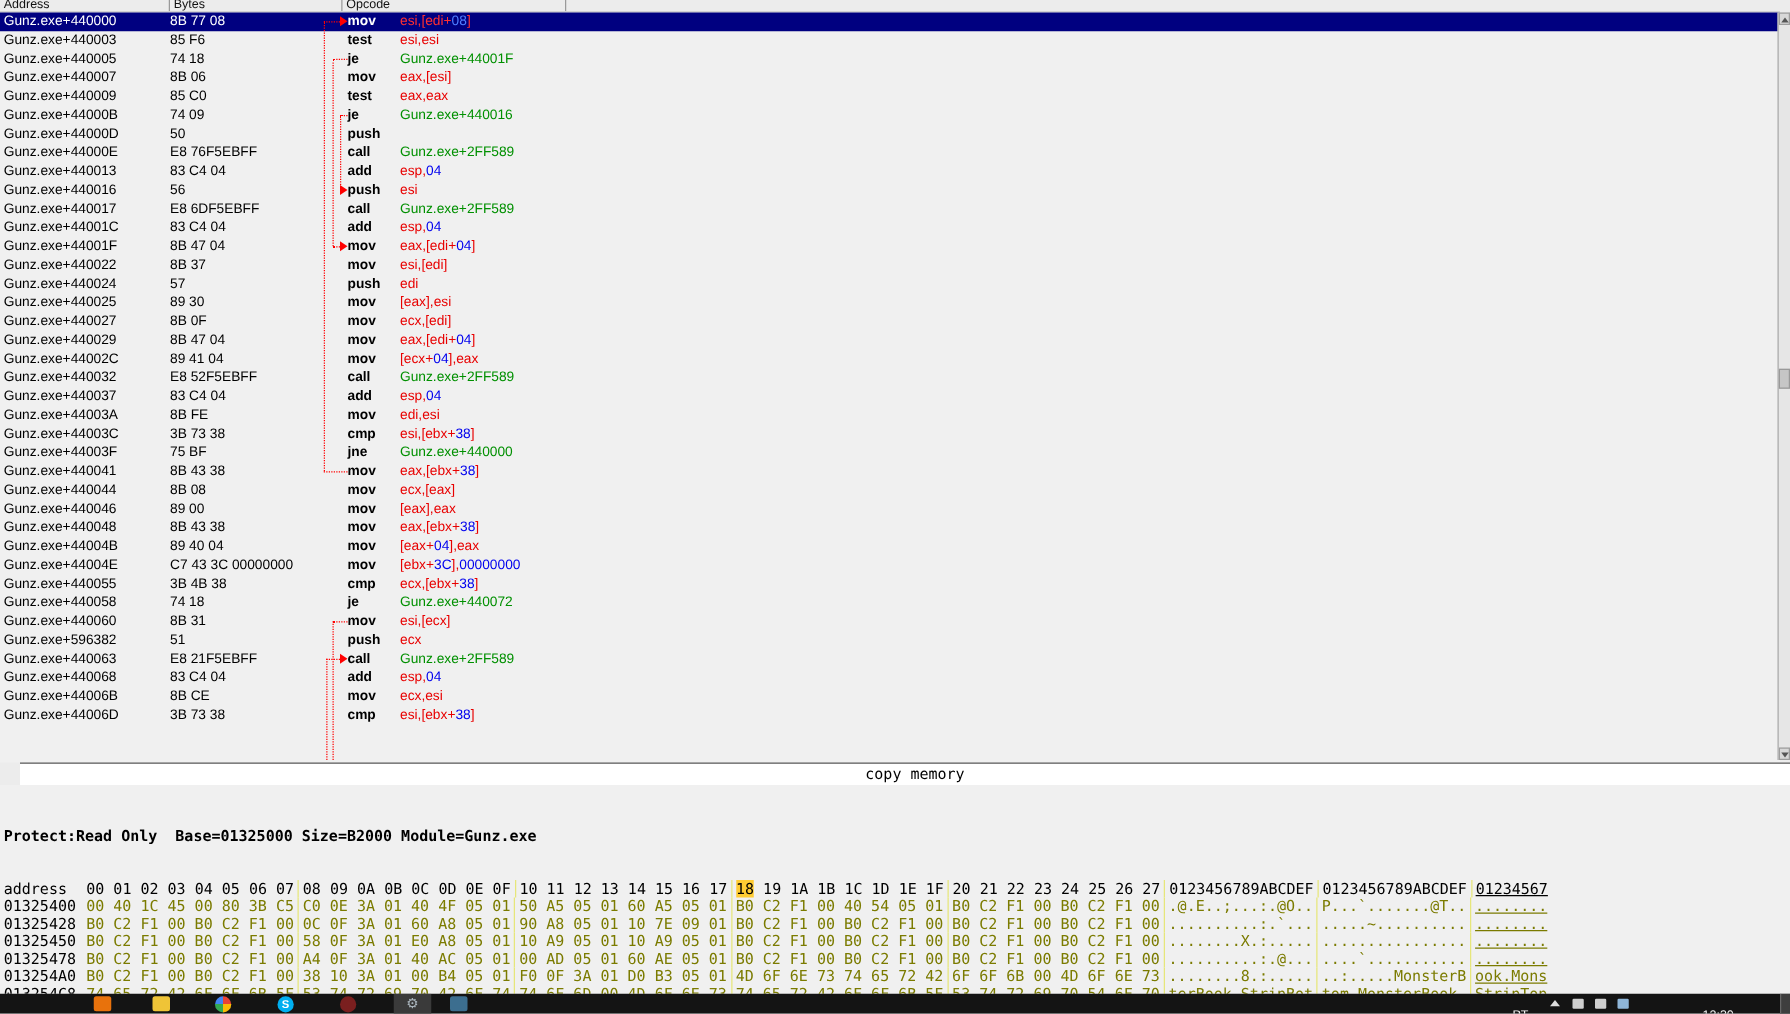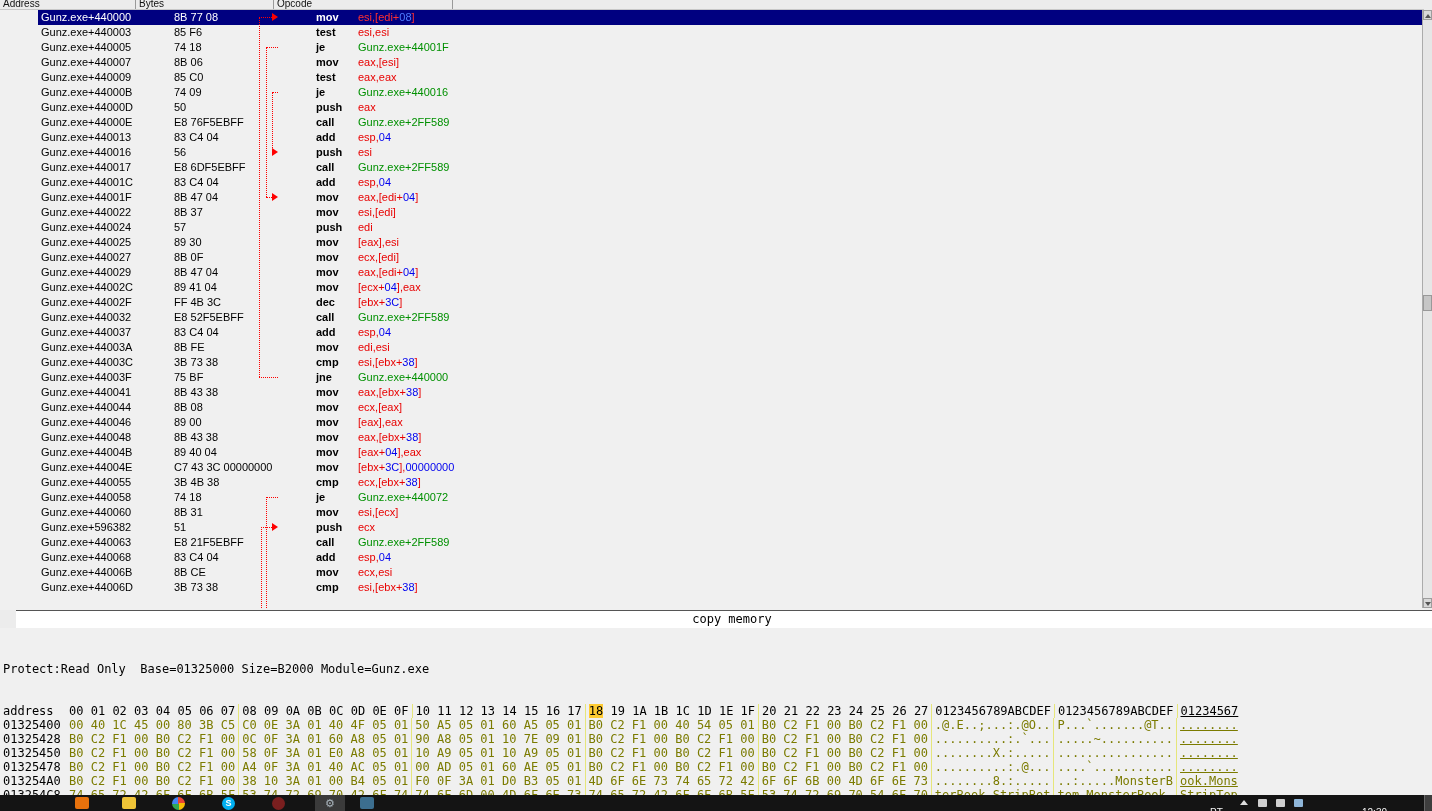--- a/index.html
+++ b/index.html
@@ -5,21 +5,21 @@
   html,body{margin:0;padding:0;}
   body{
     width:1432px;height:811px;position:relative;overflow:hidden;
     background:#ECECEC;font-family:"Liberation Sans",sans-serif;
   }
   
   #disasm{position:absolute;left:0;top:0;width:1424px;height:610px;background:#F0F0F0;}
   #disasm-header{position:relative;height:9px;border-bottom:1px solid #C8C8C8;background:#ECECEC;overflow:hidden;}
   .hcol{position:absolute;top:-2px;font-size:10px;color:#111;white-space:pre;}
   .vsep{position:absolute;top:0;width:1px;height:9px;background:#9a9a9a;}
-  #disasm-rows{position:relative;padding-left:38px;}
+  #disasm-rows{position:relative;}
   .drow{display:flex;align-items:center;height:15px;font-size:11px;line-height:15px;white-space:pre;color:#000;}
   .drow.sel{background:#000080;}
   .drow.sel .c-addr,.drow.sel .c-bytes,.drow.sel .c-mn{color:#FFFFFF;}
   .c-addr{width:136px;padding-left:3px;box-sizing:border-box;overflow:hidden;flex:none;}
   .c-bytes{width:113px;overflow:hidden;flex:none;}
   .c-gut{width:29px;flex:none;}
   .c-mn{width:42px;font-weight:700;flex:none;}
   .c-ops{flex:1;overflow:hidden;}
   .t-r{color:#E80000;}
   .t-n{color:#0000EE;}
@@ -38,21 +38,21 @@
   .sb-up{top:0;} .sb-up::after{top:3px;border-bottom:4px solid #555;}
   .sb-down{bottom:0;} .sb-down::after{top:3px;border-top:4px solid #555;}
   .sb-thumb{position:absolute;left:0;top:285px;width:9px;height:16px;background:#C6C6C6;border:1px solid #999;box-sizing:border-box;}
   
   #copybar{position:absolute;left:16px;top:610px;width:1432px;height:32px;background:#FFFFFF;
     border-top:1px solid #555;border-bottom:1px solid #555;box-sizing:border-box;
     text-align:center;font-family:"DejaVu Sans Mono",monospace;font-size:12px;line-height:16px;color:#000;}
   
   #hex{position:absolute;left:0;top:628px;width:1432px;height:167px;background:#F0F0F0;overflow:hidden;
     font-family:"DejaVu Sans Mono",monospace;font-size:12px;line-height:14px;white-space:pre;}
-  #hex-info{padding:6px 0 0 3px;height:14px;color:#000;}
+  #hex-info{padding:6px 0 0 3px;height:14px;color:#000;font-weight:bold;}
   .hrow{display:flex;height:14px;}
   .h-addr{width:66px;padding-left:3px;box-sizing:border-box;color:#000;flex:none;overflow:hidden;}
   .h-grp{padding:0 3px;border-right:1px solid #E6E67A;color:#7B7B00;flex:none;}
   .h-asc{padding:0 3px;border-right:1px solid #E6E67A;color:#7B7B00;flex:none;}
   .h-asc.nob{border-right:none;text-decoration:underline;}
   .hrow.hhead .h-grp,.hrow.hhead .h-asc,.hrow.hhead .h-addr{color:#000;}
   .hl{background:#FFCC33;color:#000;}
   
   #taskbar{position:absolute;left:0;top:795px;width:1432px;height:16px;background:#141414;overflow:hidden;color:#EEE;}
   .tb-icon{position:absolute;top:2px;width:14px;height:12px;border-radius:2px;}
@@ -77,34 +77,33 @@
     <i class="vsep" style="left:273px"></i>
     <i class="vsep" style="left:452px"></i>
   </div>
   <div id="disasm-rows">
       <div class="drow sel"><span class="c-addr">Gunz.exe+440000</span><span class="c-bytes">8B 77 08</span><span class="c-gut"></span><span class="c-mn">mov</span><span class="c-ops"><span class="t-r">esi,[edi+</span><span class="t-n">08</span><span class="t-r">]</span></span></div>
       <div class="drow"><span class="c-addr">Gunz.exe+440003</span><span class="c-bytes">85 F6</span><span class="c-gut"></span><span class="c-mn">test</span><span class="c-ops"><span class="t-r">esi,esi</span></span></div>
       <div class="drow"><span class="c-addr">Gunz.exe+440005</span><span class="c-bytes">74 18</span><span class="c-gut"></span><span class="c-mn">je</span><span class="c-ops"><span class="t-g">Gunz.exe+44001F</span></span></div>
       <div class="drow"><span class="c-addr">Gunz.exe+440007</span><span class="c-bytes">8B 06</span><span class="c-gut"></span><span class="c-mn">mov</span><span class="c-ops"><span class="t-r">eax,[esi]</span></span></div>
       <div class="drow"><span class="c-addr">Gunz.exe+440009</span><span class="c-bytes">85 C0</span><span class="c-gut"></span><span class="c-mn">test</span><span class="c-ops"><span class="t-r">eax,eax</span></span></div>
       <div class="drow"><span class="c-addr">Gunz.exe+44000B</span><span class="c-bytes">74 09</span><span class="c-gut"></span><span class="c-mn">je</span><span class="c-ops"><span class="t-g">Gunz.exe+440016</span></span></div>
-      <div class="drow"><span class="c-addr">Gunz.exe+44000D</span><span class="c-bytes">50</span><span class="c-gut"></span><span class="c-mn">push</span><span class="c-ops"><span class="t-r">eax</span></span></div>
+      <div class="drow"><span class="c-addr">Gunz.exe+44000D</span><span class="c-bytes">50</span><span class="c-gut"></span><span class="c-mn">push</span></div>
       <div class="drow"><span class="c-addr">Gunz.exe+44000E</span><span class="c-bytes">E8 76F5EBFF</span><span class="c-gut"></span><span class="c-mn">call</span><span class="c-ops"><span class="t-g">Gunz.exe+2FF589</span></span></div>
       <div class="drow"><span class="c-addr">Gunz.exe+440013</span><span class="c-bytes">83 C4 04</span><span class="c-gut"></span><span class="c-mn">add</span><span class="c-ops"><span class="t-r">esp,</span><span class="t-n">04</span></span></div>
       <div class="drow"><span class="c-addr">Gunz.exe+440016</span><span class="c-bytes">56</span><span class="c-gut"></span><span class="c-mn">push</span><span class="c-ops"><span class="t-r">esi</span></span></div>
       <div class="drow"><span class="c-addr">Gunz.exe+440017</span><span class="c-bytes">E8 6DF5EBFF</span><span class="c-gut"></span><span class="c-mn">call</span><span class="c-ops"><span class="t-g">Gunz.exe+2FF589</span></span></div>
       <div class="drow"><span class="c-addr">Gunz.exe+44001C</span><span class="c-bytes">83 C4 04</span><span class="c-gut"></span><span class="c-mn">add</span><span class="c-ops"><span class="t-r">esp,</span><span class="t-n">04</span></span></div>
       <div class="drow"><span class="c-addr">Gunz.exe+44001F</span><span class="c-bytes">8B 47 04</span><span class="c-gut"></span><span class="c-mn">mov</span><span class="c-ops"><span class="t-r">eax,[edi+</span><span class="t-n">04</span><span class="t-r">]</span></span></div>
       <div class="drow"><span class="c-addr">Gunz.exe+440022</span><span class="c-bytes">8B 37</span><span class="c-gut"></span><span class="c-mn">mov</span><span class="c-ops"><span class="t-r">esi,[edi]</span></span></div>
       <div class="drow"><span class="c-addr">Gunz.exe+440024</span><span class="c-bytes">57</span><span class="c-gut"></span><span class="c-mn">push</span><span class="c-ops"><span class="t-r">edi</span></span></div>
       <div class="drow"><span class="c-addr">Gunz.exe+440025</span><span class="c-bytes">89 30</span><span class="c-gut"></span><span class="c-mn">mov</span><span class="c-ops"><span class="t-r">[eax],esi</span></span></div>
       <div class="drow"><span class="c-addr">Gunz.exe+440027</span><span class="c-bytes">8B 0F</span><span class="c-gut"></span><span class="c-mn">mov</span><span class="c-ops"><span class="t-r">ecx,[edi]</span></span></div>
       <div class="drow"><span class="c-addr">Gunz.exe+440029</span><span class="c-bytes">8B 47 04</span><span class="c-gut"></span><span class="c-mn">mov</span><span class="c-ops"><span class="t-r">eax,[edi+</span><span class="t-n">04</span><span class="t-r">]</span></span></div>
       <div class="drow"><span class="c-addr">Gunz.exe+44002C</span><span class="c-bytes">89 41 04</span><span class="c-gut"></span><span class="c-mn">mov</span><span class="c-ops"><span class="t-r">[ecx+</span><span class="t-n">04</span><span class="t-r">],eax</span></span></div>
-      <div class="drow"><span class="c-addr">Gunz.exe+44002F</span><span class="c-bytes">FF 4B 3C</span><span class="c-gut"></span><span class="c-mn">dec</span><span class="c-ops"><span class="t-r">[ebx+</span><span class="t-n">3C</span><span class="t-r">]</span></span></div>
       <div class="drow"><span class="c-addr">Gunz.exe+440032</span><span class="c-bytes">E8 52F5EBFF</span><span class="c-gut"></span><span class="c-mn">call</span><span class="c-ops"><span class="t-g">Gunz.exe+2FF589</span></span></div>
       <div class="drow"><span class="c-addr">Gunz.exe+440037</span><span class="c-bytes">83 C4 04</span><span class="c-gut"></span><span class="c-mn">add</span><span class="c-ops"><span class="t-r">esp,</span><span class="t-n">04</span></span></div>
       <div class="drow"><span class="c-addr">Gunz.exe+44003A</span><span class="c-bytes">8B FE</span><span class="c-gut"></span><span class="c-mn">mov</span><span class="c-ops"><span class="t-r">edi,esi</span></span></div>
       <div class="drow"><span class="c-addr">Gunz.exe+44003C</span><span class="c-bytes">3B 73 38</span><span class="c-gut"></span><span class="c-mn">cmp</span><span class="c-ops"><span class="t-r">esi,[ebx+</span><span class="t-n">38</span><span class="t-r">]</span></span></div>
       <div class="drow"><span class="c-addr">Gunz.exe+44003F</span><span class="c-bytes">75 BF</span><span class="c-gut"></span><span class="c-mn">jne</span><span class="c-ops"><span class="t-g">Gunz.exe+440000</span></span></div>
       <div class="drow"><span class="c-addr">Gunz.exe+440041</span><span class="c-bytes">8B 43 38</span><span class="c-gut"></span><span class="c-mn">mov</span><span class="c-ops"><span class="t-r">eax,[ebx+</span><span class="t-n">38</span><span class="t-r">]</span></span></div>
       <div class="drow"><span class="c-addr">Gunz.exe+440044</span><span class="c-bytes">8B 08</span><span class="c-gut"></span><span class="c-mn">mov</span><span class="c-ops"><span class="t-r">ecx,[eax]</span></span></div>
       <div class="drow"><span class="c-addr">Gunz.exe+440046</span><span class="c-bytes">89 00</span><span class="c-gut"></span><span class="c-mn">mov</span><span class="c-ops"><span class="t-r">[eax],eax</span></span></div>
       <div class="drow"><span class="c-addr">Gunz.exe+440048</span><span class="c-bytes">8B 43 38</span><span class="c-gut"></span><span class="c-mn">mov</span><span class="c-ops"><span class="t-r">eax,[ebx+</span><span class="t-n">38</span><span class="t-r">]</span></span></div>
       <div class="drow"><span class="c-addr">Gunz.exe+44004B</span><span class="c-bytes">89 40 04</span><span class="c-gut"></span><span class="c-mn">mov</span><span class="c-ops"><span class="t-r">[eax+</span><span class="t-n">04</span><span class="t-r">],eax</span></span></div>

